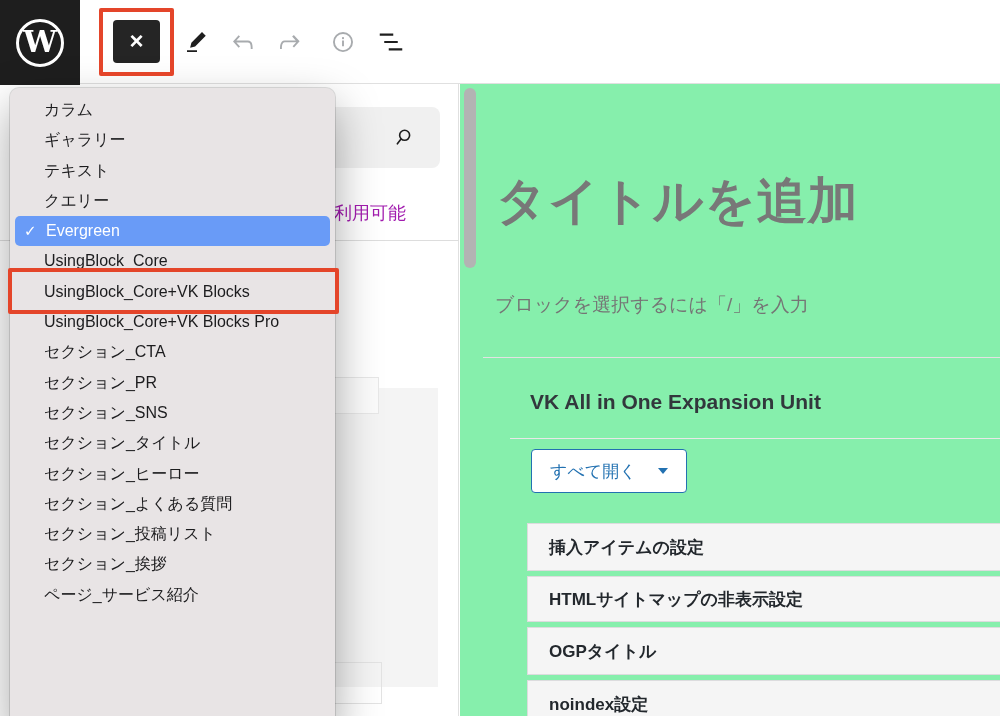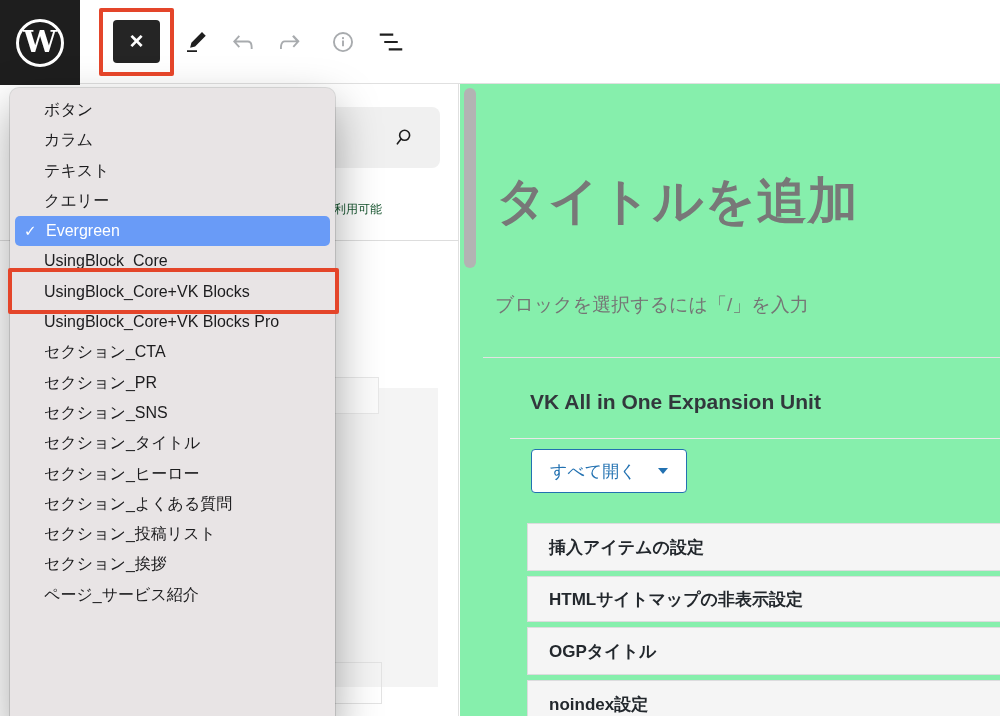--- a/index.html
+++ b/index.html
@@ -19,21 +19,21 @@
   .tb-icon { position:absolute; top:26px; width:32px; height:32px; display:flex; align-items:center; justify-content:center; cursor:pointer; }
   .tb-pencil { left:181px; }
   .tb-undo { left:227px; }
   .tb-redo { left:273px; }
   .tb-info { left:327px; }
   .tb-list { left:375px; }
   
   .left-panel { position:absolute; left:0; top:84px; width:459px; height:632px; background:#fff; border-right:1px solid #e0e0e0; z-index:1; }
   .search-box { position:absolute; left:20px; top:23px; width:420px; height:61px; background:#f0f0f0; border-radius:8px; }
   .search-icon { position:absolute; right:24px; top:18px; }
-  .tab-available { position:absolute; left:334px; top:117px; font-size:12px; color:#14532d; cursor:pointer; }
+  .tab-available { position:absolute; left:334px; top:117px; font-size:18px; color:#a21caf; cursor:pointer; }
   .tabs-underline { position:absolute; left:0; top:156px; width:459px; height:1px; background:#ddd; }
   .pattern-preview { position:absolute; left:150px; top:304px; width:288px; height:299px; background:#f4f4f4; }
   .preview-chip-a { position:absolute; left:297px; top:293px; width:82px; height:37px; background:#fbfbfb; border:1px solid #e7e7e7; }
   .preview-chip-b { position:absolute; left:300px; top:578px; width:82px; height:42px; border:1px solid #e3e3e3; }
   
   .scroll-thumb { position:absolute; left:464px; top:88px; width:12px; height:180px; background:#b3b3b3; border-radius:6px; z-index:5; cursor:pointer; }
   
   .canvas { position:absolute; left:460px; top:84px; width:540px; height:632px; background:#86efac; z-index:1; }
   .post-title { position:absolute; left:36px; top:84px; font-size:50px; font-weight:700; color:#787878; letter-spacing:1px; cursor:text; white-space:nowrap; }
   .post-body-placeholder { position:absolute; left:35px; top:208px; font-size:19px; color:#757575; cursor:text; white-space:nowrap; }
@@ -134,22 +134,22 @@
 
   <div class="accordion">
     <div class="acc-row">挿入アイテムの設定</div>
     <div class="acc-row">HTMLサイトマップの非表示設定</div>
     <div class="acc-row">OGPタイトル</div>
     <div class="acc-row">noindex設定</div>
   </div>
 </div>
 
 <div class="dropdown">
-  <div class="menu-item">ボタン</div>
   <div class="menu-item">カラム</div>
+  <div class="menu-item">ギャラリー</div>
   <div class="menu-item">テキスト</div>
   <div class="menu-item">クエリー</div>
   <div class="menu-item selected">
     <span class="menu-check">✓</span>
     <span>Evergreen</span>
   </div>
   <div class="menu-item">UsingBlock_Core</div>
   <div class="menu-item">UsingBlock_Core+VK Blocks</div>
   <div class="menu-item">UsingBlock_Core+VK Blocks Pro</div>
   <div class="menu-item">セクション_CTA</div>

